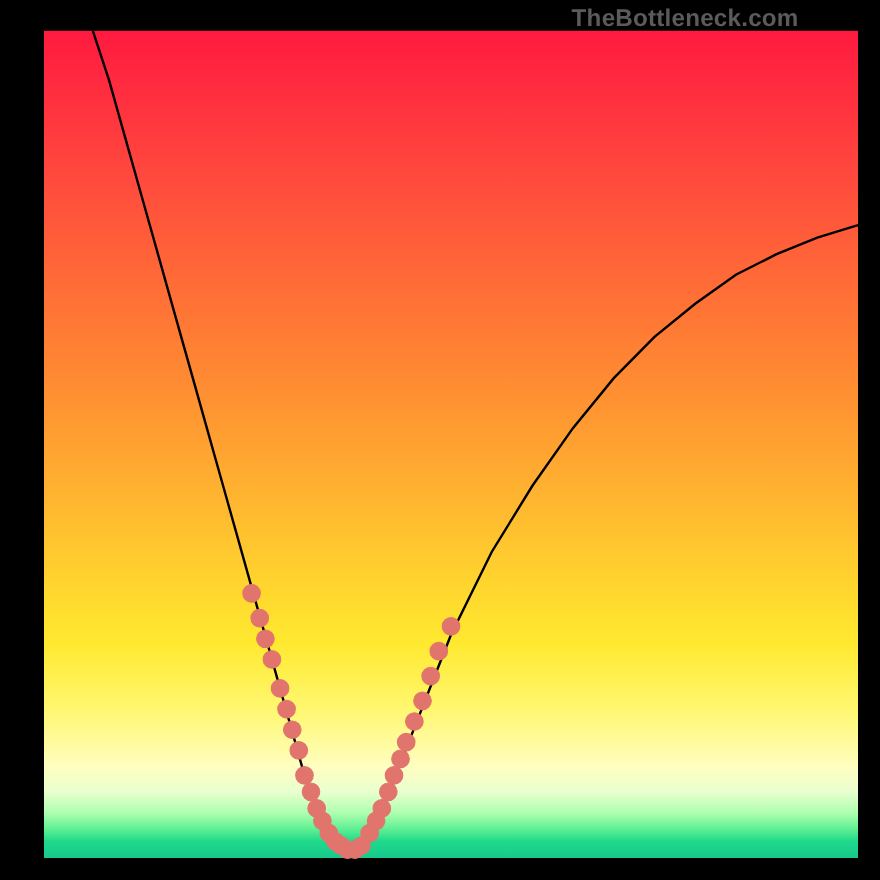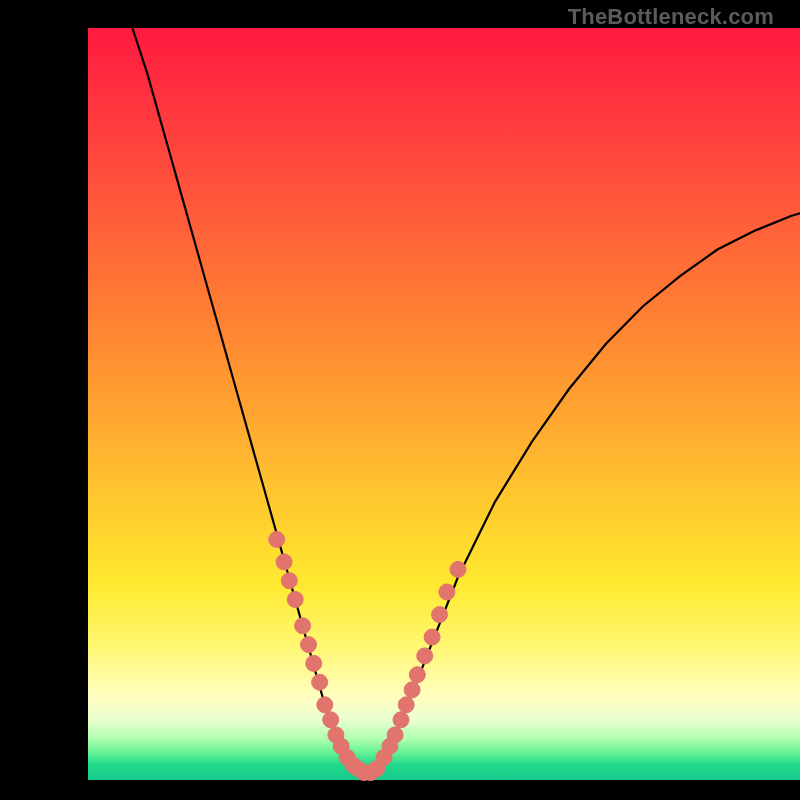--- a/index.html
+++ b/index.html
@@ -11,21 +11,20 @@
     overflow: hidden;
     font-family: Arial, Helvetica, sans-serif;
   }
   .frame {
     position: absolute;
     left: 0;
     top: 0;
     width: 736px;
     height: 800px;
     background: #000;
-    margin-left: 48px;
   }
   .plot-area {
     position: absolute;
     left: 40px;
     top: 28px;
     width: 740px;
     height: 752px;
     
     background: linear-gradient(
       to bottom,

